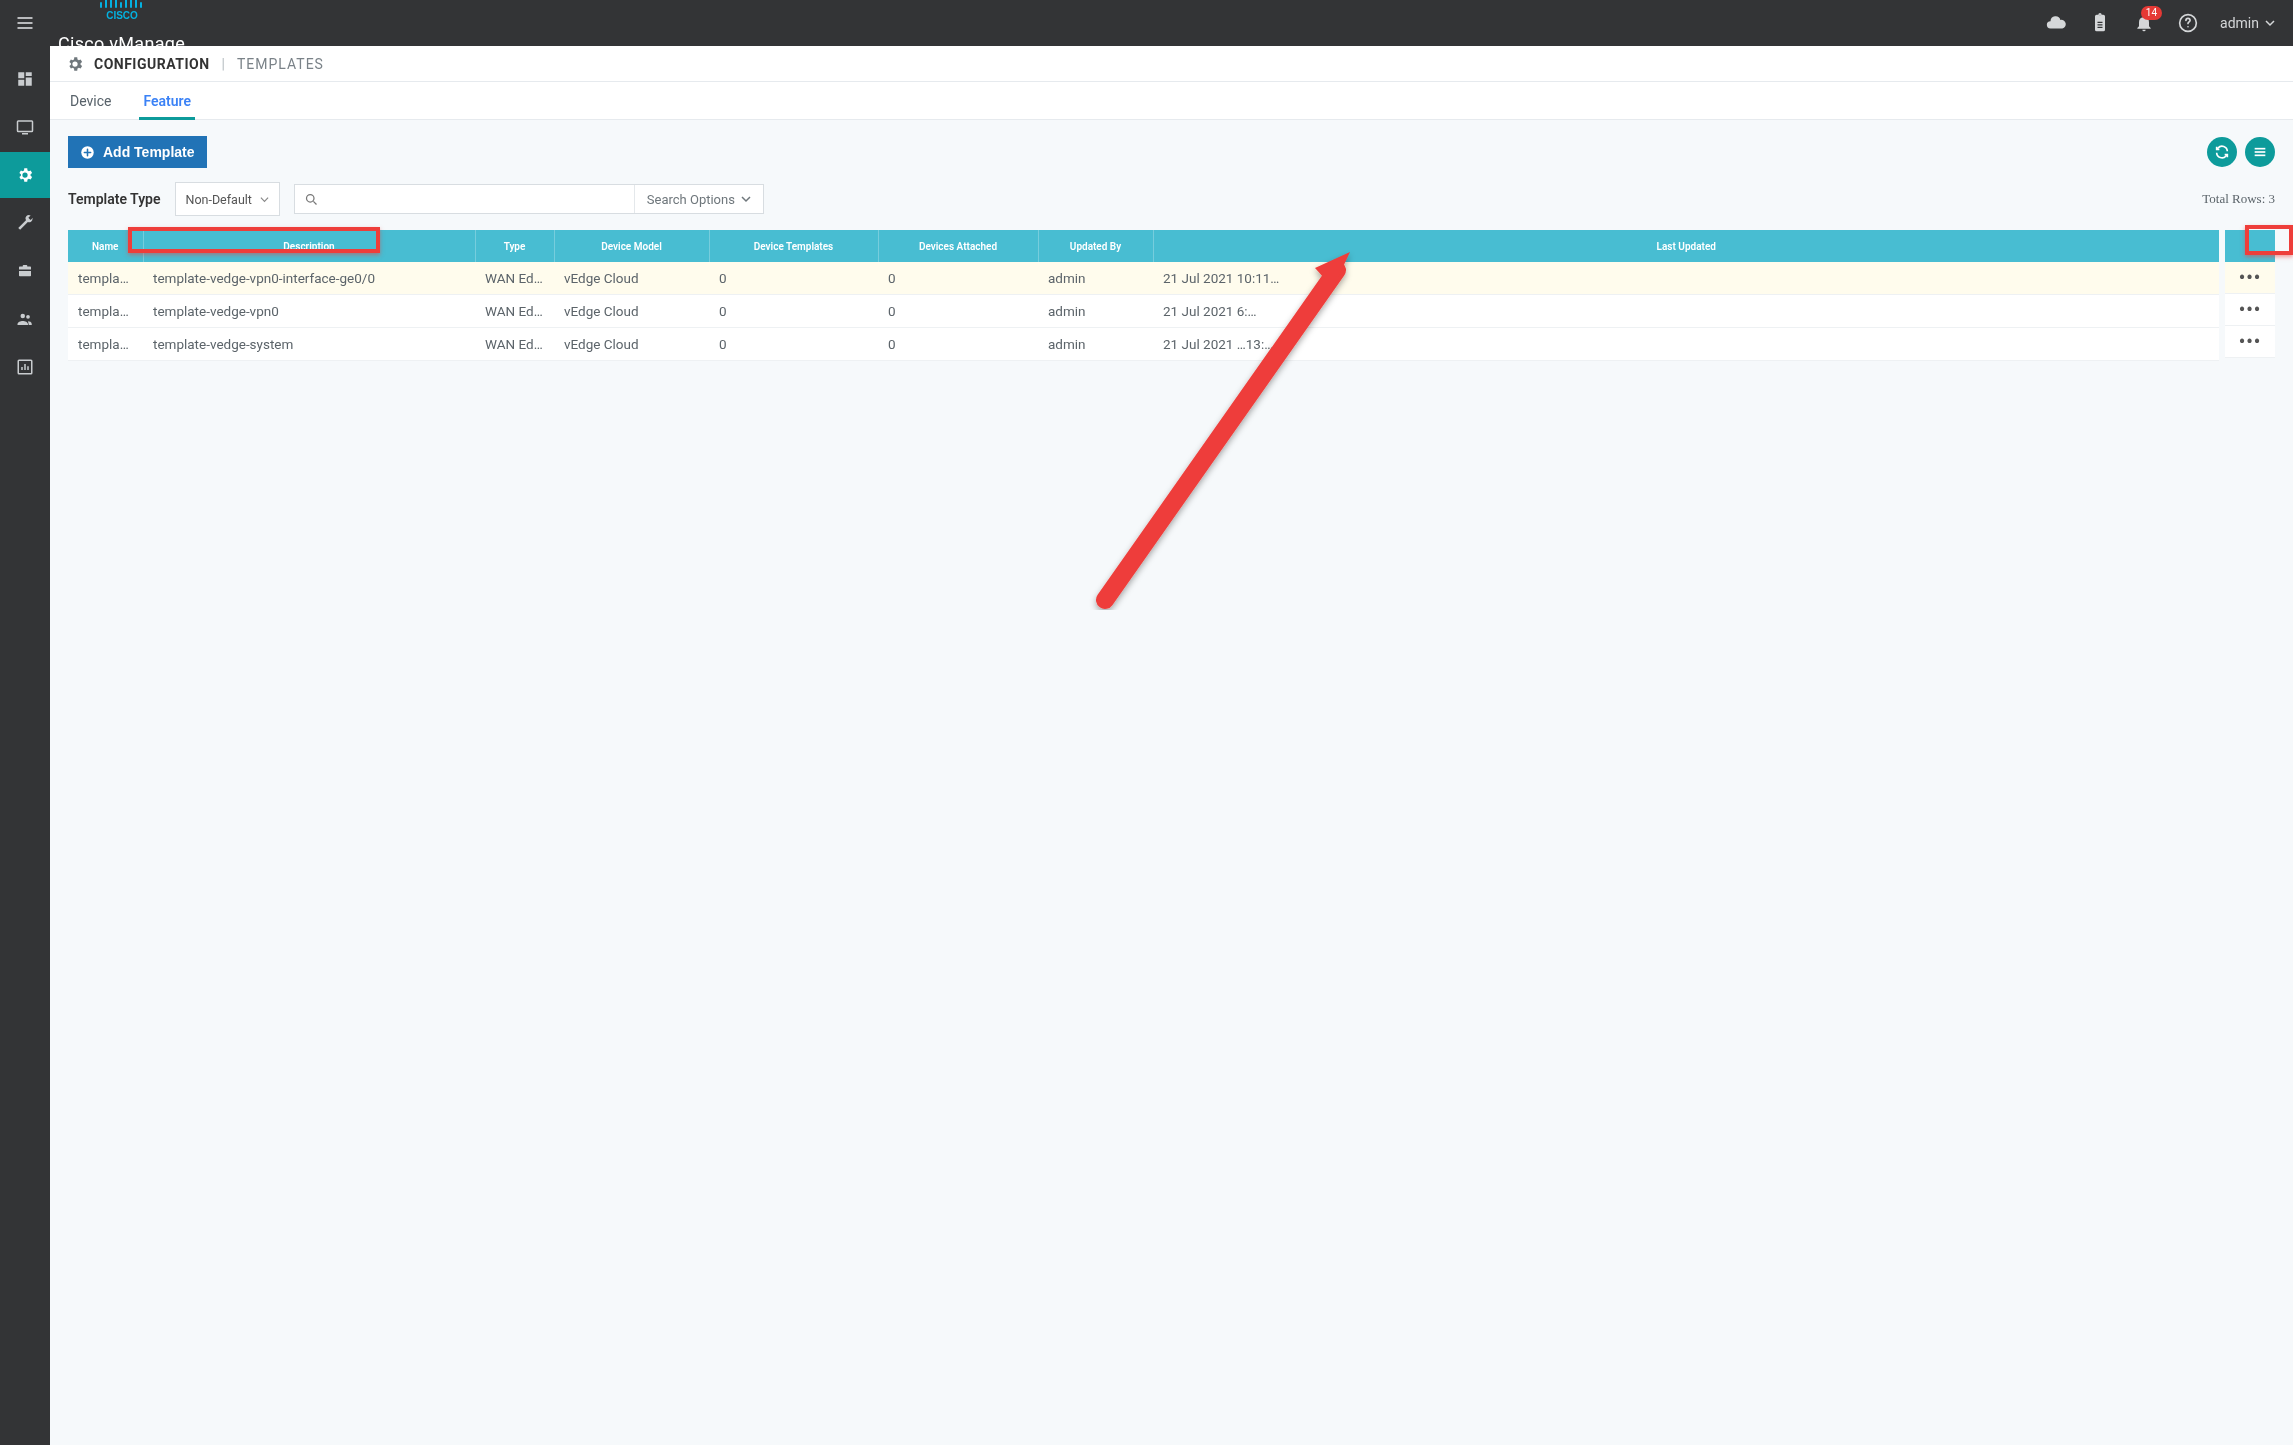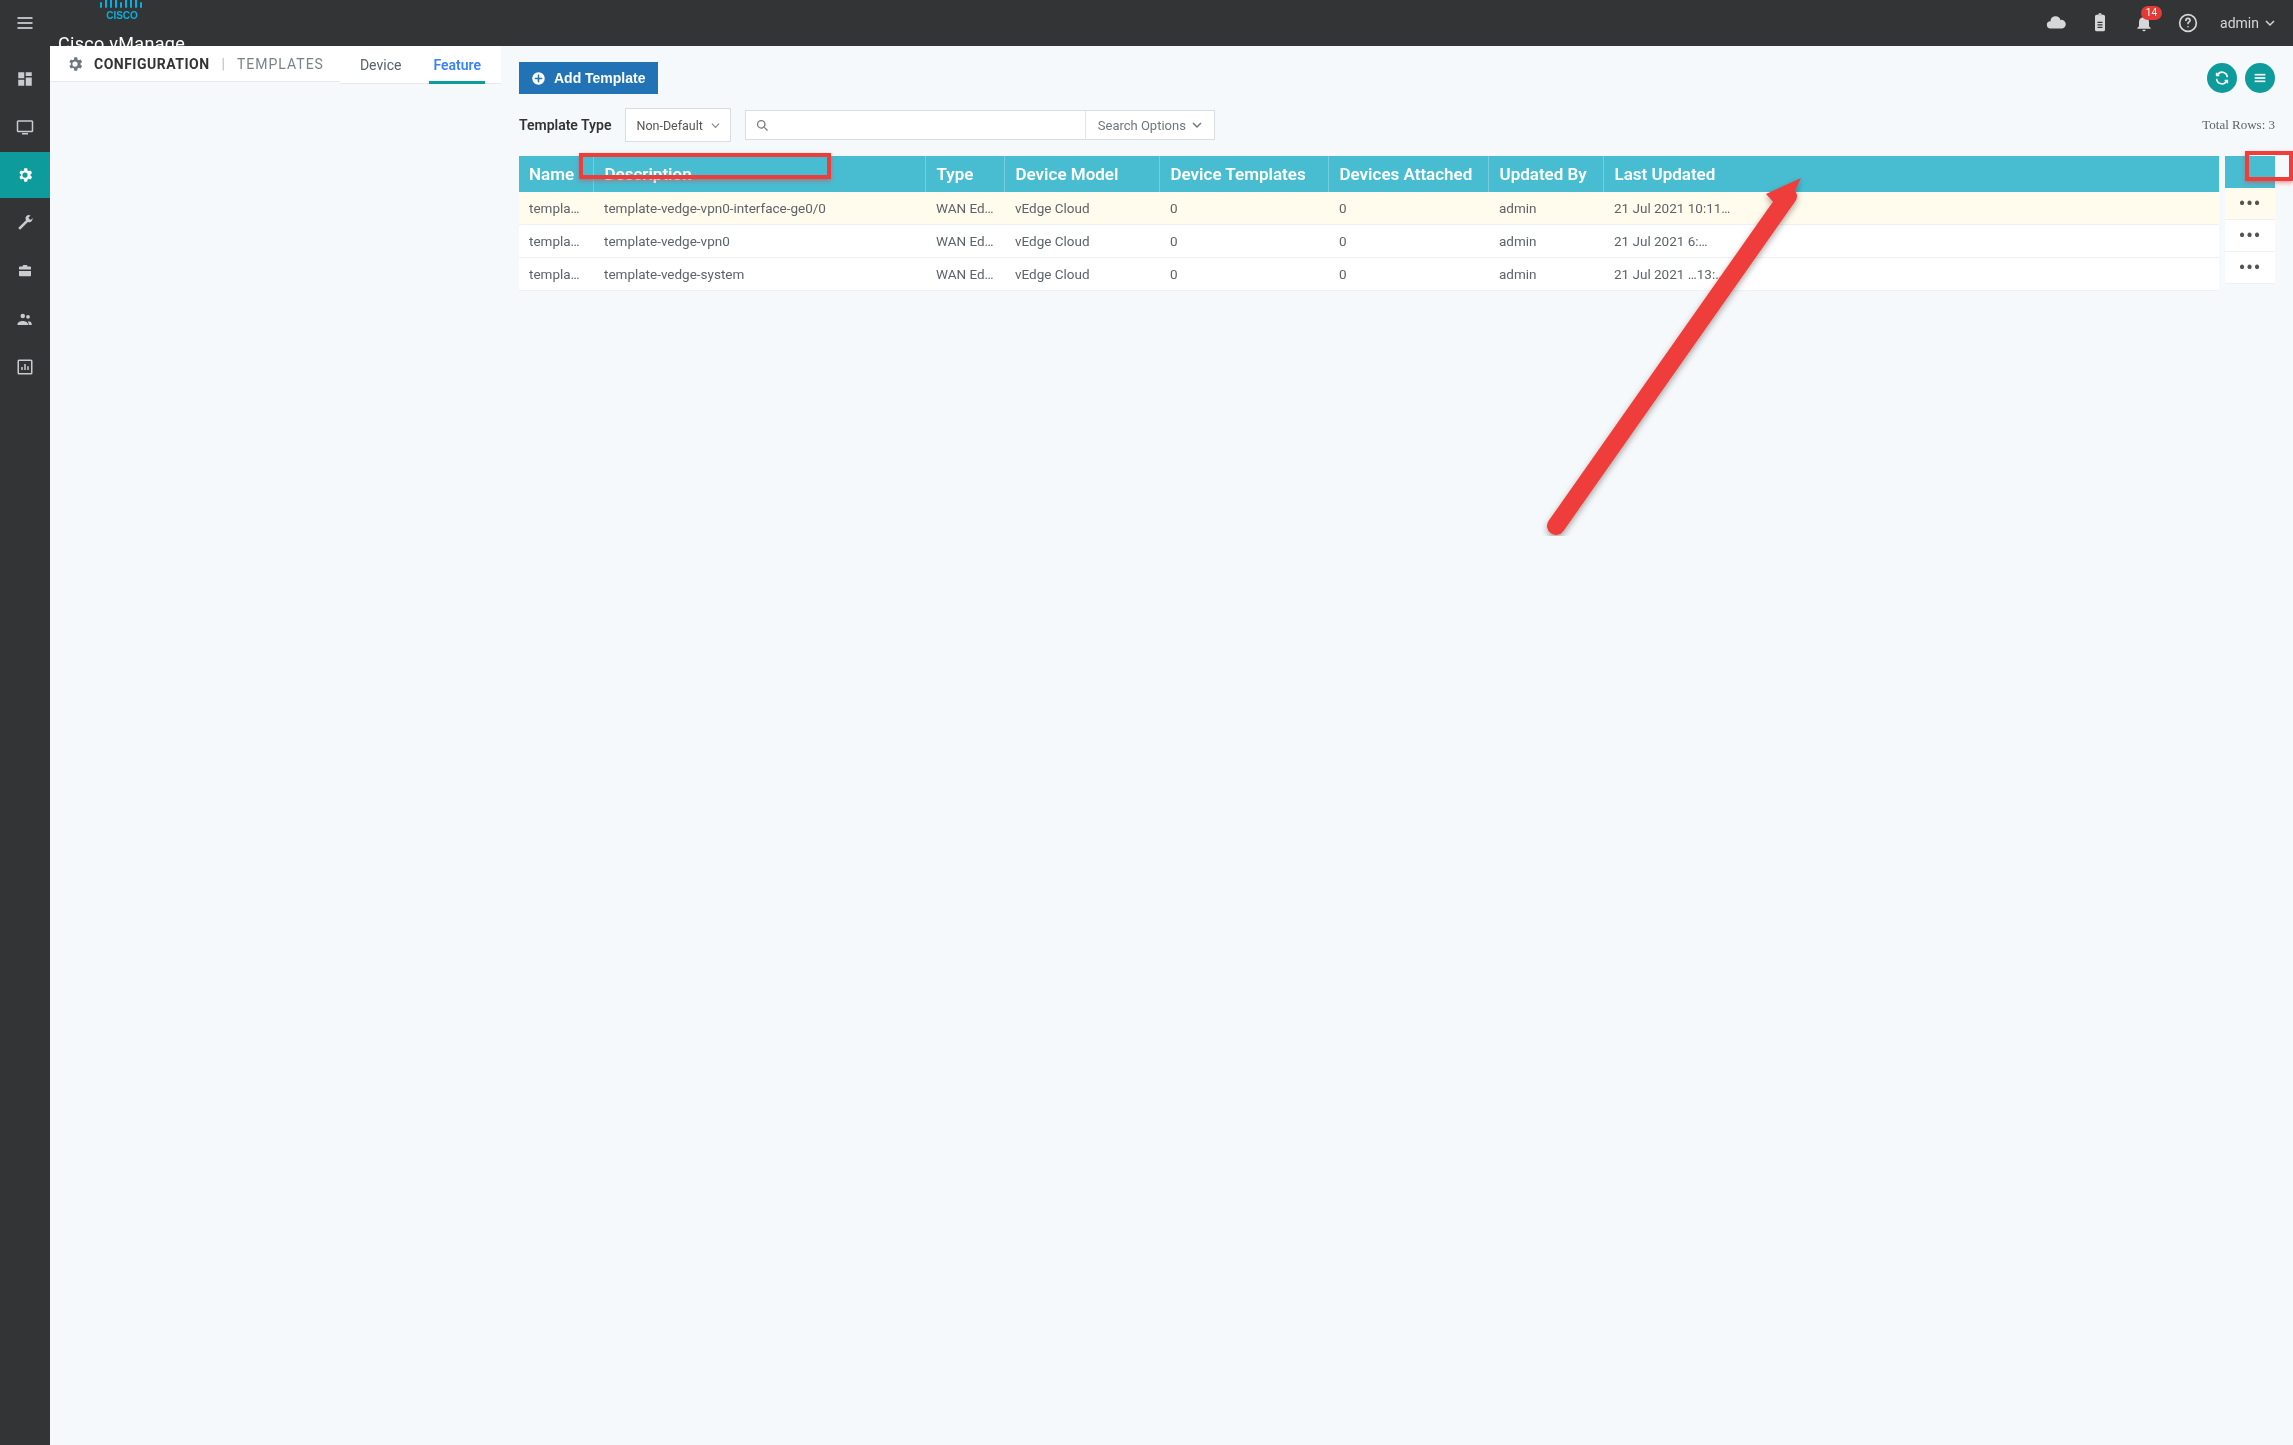--- a/index.html
+++ b/index.html
@@ -16,21 +16,21 @@
   .topbar .icon-btn { width: 44px; height: 46px; display: flex; align-items: center; justify-content: center; cursor: pointer; color: #d5d7d9; position: relative; }
   .badge { position: absolute; top: 6px; right: 4px; background: #e53935; color: #fff; font-size: 10px; border-radius: 10px; padding: 1px 5px; line-height: 12px; min-width: 18px; text-align: center; }
   .user-menu { display: flex; align-items: center; gap: 6px; padding: 0 18px 0 10px; cursor: pointer; color: #d5d7d9; font-size: 14px; }
 
   
   .shell { flex: 1; display: flex; min-height: 0; }
   .sidenav { width: 50px; background: #333436; display: flex; flex-direction: column; align-items: center; padding-top: 10px; gap: 2px; }
   .sidenav .nav-item { width: 50px; height: 46px; display: flex; align-items: center; justify-content: center; color: #c9cccf; cursor: pointer; }
   .sidenav .nav-item.active { background: #0d9b9b; color: #fff; }
 
-  .main { flex: 1; display: flex; min-width: 0; }
+  .main { flex: 1; display: flex; flex-direction: column; min-width: 0; }
 
   
   .page-header { height: 36px; background: #fff; border-bottom: 1px solid #e6eaee; display: flex; align-items: center; padding: 0 16px; gap: 10px; }
   .page-header .gear { color: #6f777c; }
   .page-header .title-strong { font-weight: 700; letter-spacing: 0.5px; color: #333; }
   .page-header .title-light { color: #7a8288; font-weight: 400; letter-spacing: 1px; }
   .page-header .divider { color: #b6bdc2; margin: 0 2px; }
 
   
   .tabs { background: #fff; border-bottom: 1px solid #e6eaee; display: flex; padding: 0 16px; gap: 24px; height: 38px; align-items: flex-end; }
@@ -53,21 +53,21 @@
   .search-wrap .search-icon { width: 34px; display: flex; justify-content: center; color: #777; }
   .search-wrap input { flex: 1; border: none; outline: none; height: 100%; font-size: 13px; background: transparent; }
   .search-options { border-left: 1px solid #e4e8eb; height: 100%; display: flex; align-items: center; padding: 0 12px; gap: 6px; color: #6f777c; font-size: 13px; cursor: pointer; }
   .total-rows { margin-left: auto; color: #5b646a; font-size: 13px; align-self: center; font-family: Liberation Serif, serif; }
 
   
   .table-wrap { display: flex; margin-top: 14px; }
   .table-main { flex: 1; min-width: 0; }
   .table-actions { width: 50px; margin-left: 6px; }
   table { width: 100%; border-collapse: collapse; table-layout: fixed; }
-  thead th { background: #48bdd2; color: #fff; font-weight: 600; text-align: left; padding: 8px 10px; font-size: 17px; border-right: 1px solid rgba(255,255,255,0.25); height: 32px; }
+  thead th { background: #48bdd2; color: #fff; font-weight: 600; text-align: center; padding: 8px 10px; font-size: 10px; border-right: 1px solid rgba(255,255,255,0.25); height: 32px; }
   thead th:last-child { border-right: none; }
   tbody td { padding: 8px 10px; font-size: 13.5px; color: #5c646a; border-bottom: 1px solid #eef1f3; background: #fff; white-space: nowrap; overflow: hidden; text-overflow: ellipsis; height: 32px; }
   tbody tr.highlight td { background: #fffced; }
   col.c-name { width: 75px; }
   col.c-desc { width: 332px; }
   col.c-type { width: 79px; }
   col.c-model { width: 155px; }
   col.c-templ { width: 169px; }
   col.c-attached { width: 160px; }
   col.c-updby { width: 115px; }

